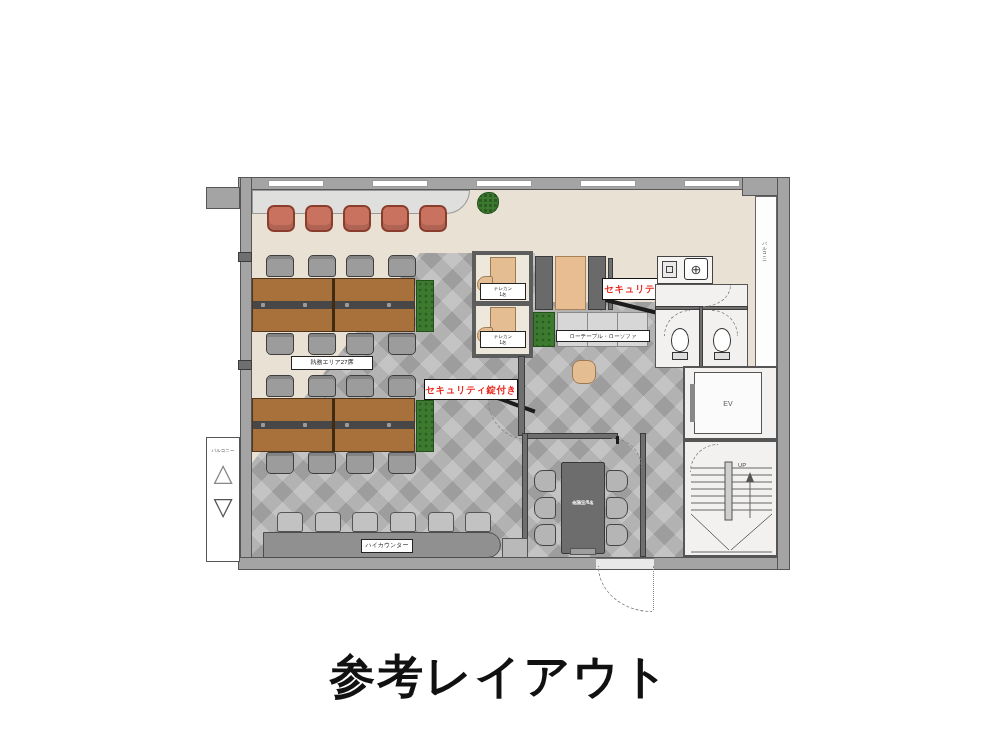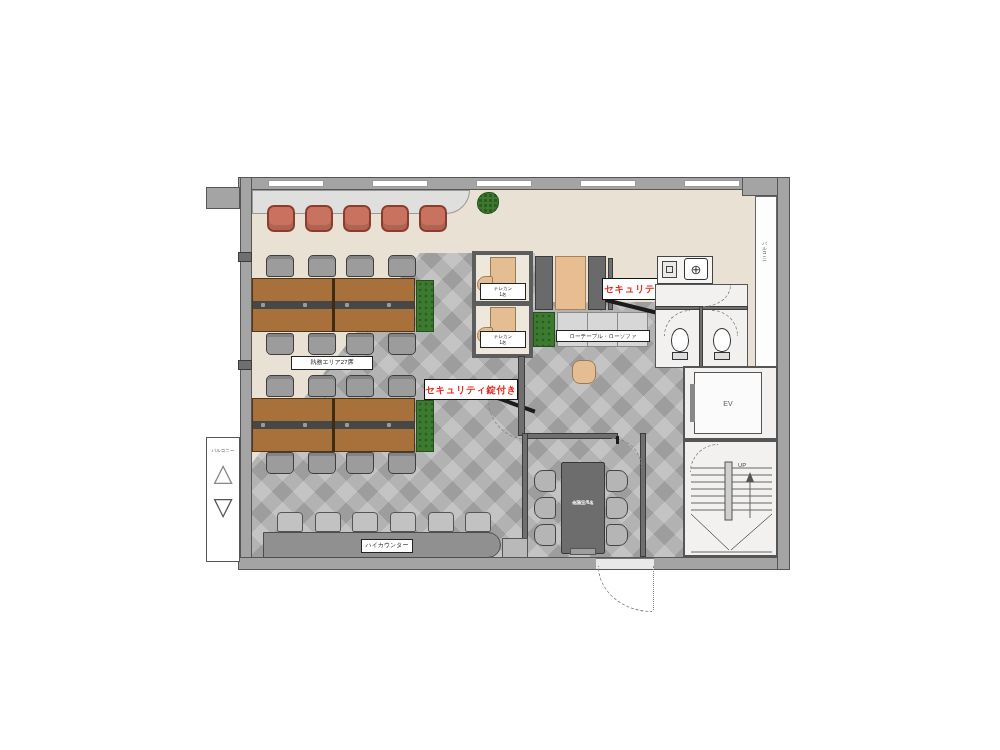--- a/index.html
+++ b/index.html
@@ -182,20 +182,21 @@
   <div class="abs" style="left:570px;top:548px;width:26px;height:7px;background:#9e9e9e;border:1px solid #555;"></div>
 
   <div class="abs hcounter" style="left:263px;top:532px;width:238px;height:26px;"></div>
   <div class="abs" style="left:502px;top:538px;width:26px;height:20px;background:#b9b9b9;border:1.2px solid #555;"></div>
   <div class="tag" style="left:361px;top:539px;width:52px;height:14px;">ハイカウンター</div>
 
   <div class="abs" style="left:596px;top:558px;width:58px;height:11px;background:#e9e9e9;border-top:1px solid #777;"></div>
   <div class="arc arc-bl" style="left:598px;top:566px;width:54px;height:46px;"></div>
   <div class="dotline" style="left:653px;top:566px;height:44px;"></div>
 
+  <div class="title">参考レイアウト</div>
 <div class="slit" style="position: absolute; box-sizing: border-box; left: 268px; top: 180px; width: 56px; height: 7px;"></div>
     <div class="slit" style="position: absolute; box-sizing: border-box; left: 372px; top: 180px; width: 56px; height: 7px;"></div>
     <div class="slit" style="position: absolute; box-sizing: border-box; left: 476px; top: 180px; width: 56px; height: 7px;"></div>
     <div class="slit" style="position: absolute; box-sizing: border-box; left: 580px; top: 180px; width: 56px; height: 7px;"></div>
     <div class="slit" style="position: absolute; box-sizing: border-box; left: 684px; top: 180px; width: 56px; height: 7px;"></div>
     <div class="chair" style="position: absolute; box-sizing: border-box; left: 266px; top: 255px; width: 28px; height: 22px; background: rgb(156, 156, 156); border: 1.5px solid rgb(62, 62, 62); border-radius: 5px 5px 3px 3px; box-shadow: rgba(0, 0, 0, 0.15) 0px 3px 0px inset;"></div>
     <div class="chair" style="position: absolute; box-sizing: border-box; left: 308px; top: 255px; width: 28px; height: 22px; background: rgb(156, 156, 156); border: 1.5px solid rgb(62, 62, 62); border-radius: 5px 5px 3px 3px; box-shadow: rgba(0, 0, 0, 0.15) 0px 3px 0px inset;"></div>
     <div class="chair" style="position: absolute; box-sizing: border-box; left: 346px; top: 255px; width: 28px; height: 22px; background: rgb(156, 156, 156); border: 1.5px solid rgb(62, 62, 62); border-radius: 5px 5px 3px 3px; box-shadow: rgba(0, 0, 0, 0.15) 0px 3px 0px inset;"></div>
     <div class="chair" style="position: absolute; box-sizing: border-box; left: 388px; top: 255px; width: 28px; height: 22px; background: rgb(156, 156, 156); border: 1.5px solid rgb(62, 62, 62); border-radius: 5px 5px 3px 3px; box-shadow: rgba(0, 0, 0, 0.15) 0px 3px 0px inset;"></div>
     <div class="chair" style="position: absolute; box-sizing: border-box; left: 266px; top: 333px; width: 28px; height: 22px; background: rgb(156, 156, 156); border: 1.5px solid rgb(62, 62, 62); border-radius: 3px 3px 5px 5px; box-shadow: rgba(0, 0, 0, 0.15) 0px 3px 0px inset;"></div>

